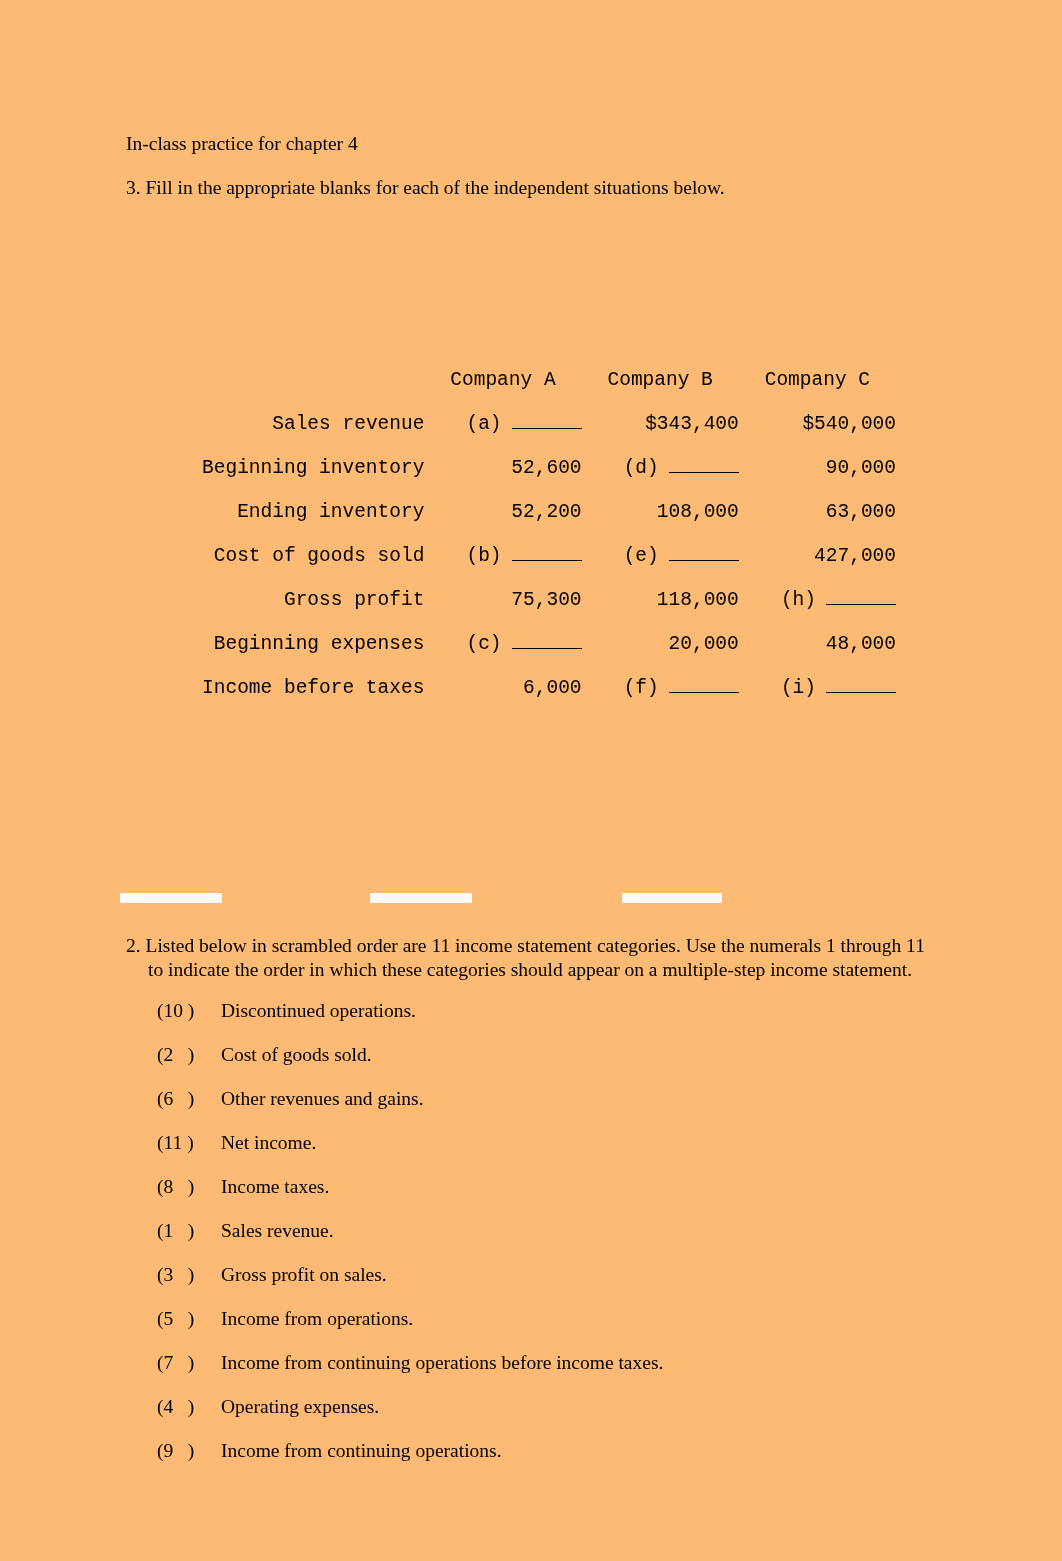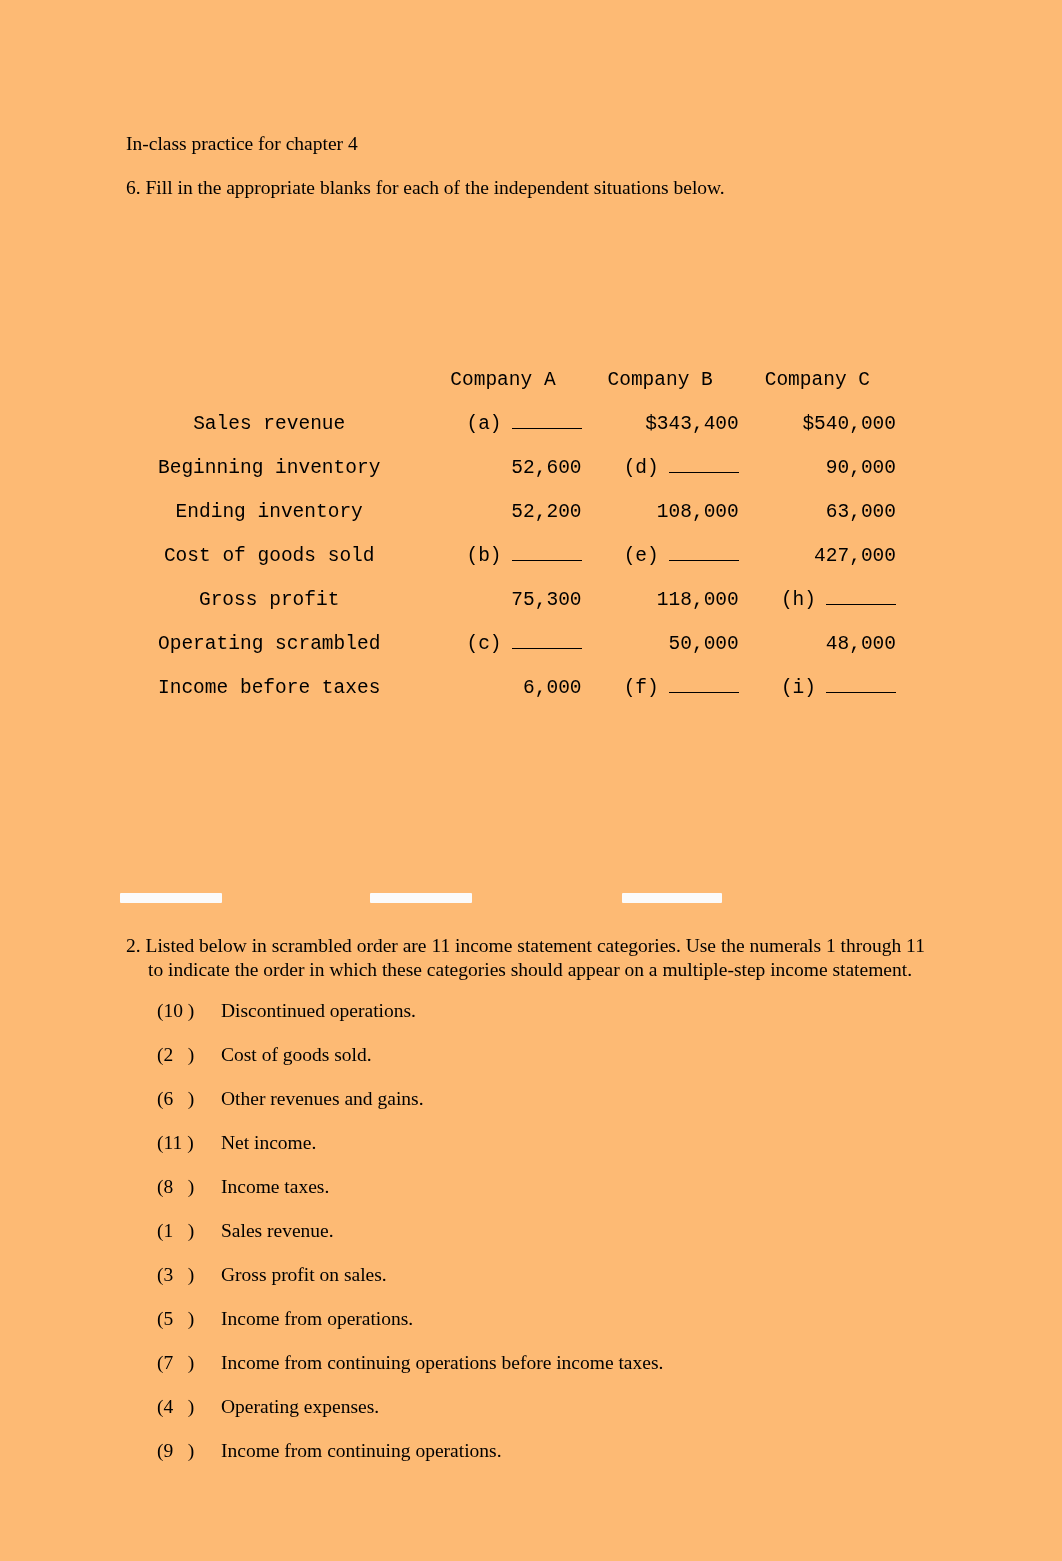--- a/index.html
+++ b/index.html
@@ -57,21 +57,21 @@
 
   .hdr-cell {
     text-align: center;
     font-size: 19.5px;
     white-space: nowrap;
     padding-bottom: 6px;
   }
   .hdr-spacer { text-align: left; }
 
   .row-label {
-    text-align: center;
+    text-align: right;
     white-space: nowrap;
   }
 
   
   .money-cell {
     text-align: right;
     white-space: nowrap;
     padding-right: 0;
   }
   .money-value {
@@ -148,21 +148,21 @@
     padding-left: 6px;
   }
 </style>
 </head>
 <body>
 
 <div class="page">
 
   <div class="intro">
     <div class="intro-line">In-class practice for chapter 4</div>
-    <div class="intro-line">6. Fill in the appropriate blanks for each of the independent situations below.</div>
+    <div class="intro-line">3. Fill in the appropriate blanks for each of the independent situations below.</div>
   </div>
 
   <table class="fin-table">
     <thead>
       <tr>
         <th class="col-label hdr-spacer"></th>
         <th class="col-money hdr-cell">Company A</th>
         <th class="col-money hdr-cell">Company B</th>
         <th class="col-money hdr-cell">Company C</th>
       </tr>
@@ -217,28 +217,28 @@
           <td class="col-money money-cell"><span class="money-value">75,300</span></td>
           <td class="col-money money-cell"><span class="money-value">118,000</span></td>
           <td class="col-money money-cell">
             <div class="blank-wrap">
               <span class="blank-tag">(h)</span>
               <span class="blank-line"></span>
             </div>
           </td>
         </tr>
         <tr class="fin-row">
-          <td class="col-label row-label">Operating scrambled</td>
+          <td class="col-label row-label">Beginning expenses</td>
           <td class="col-money money-cell">
             <div class="blank-wrap">
               <span class="blank-tag">(c)</span>
               <span class="blank-line"></span>
             </div>
           </td>
-          <td class="col-money money-cell"><span class="money-value">50,000</span></td>
+          <td class="col-money money-cell"><span class="money-value">20,000</span></td>
           <td class="col-money money-cell"><span class="money-value">48,000</span></td>
         </tr>
         <tr class="fin-row">
           <td class="col-label row-label">Income before taxes</td>
           <td class="col-money money-cell"><span class="money-value">6,000</span></td>
           <td class="col-money money-cell">
             <div class="blank-wrap">
               <span class="blank-tag">(f)</span>
               <span class="blank-line"></span>
             </div>

